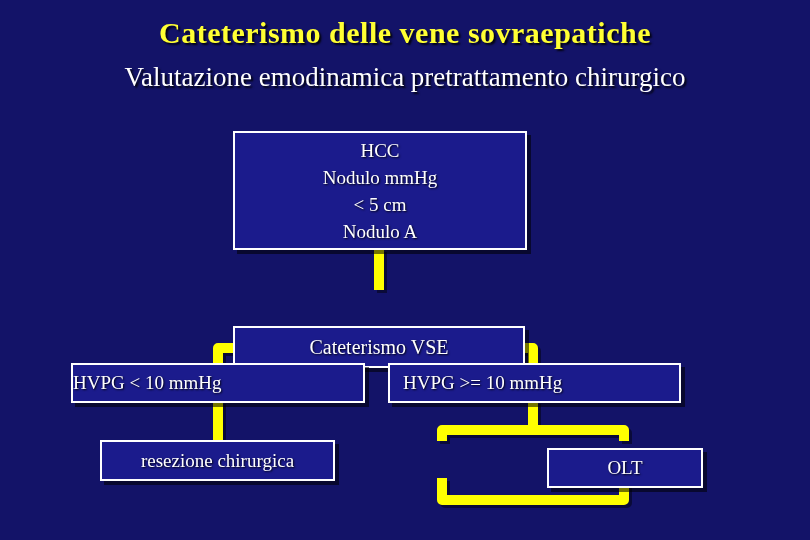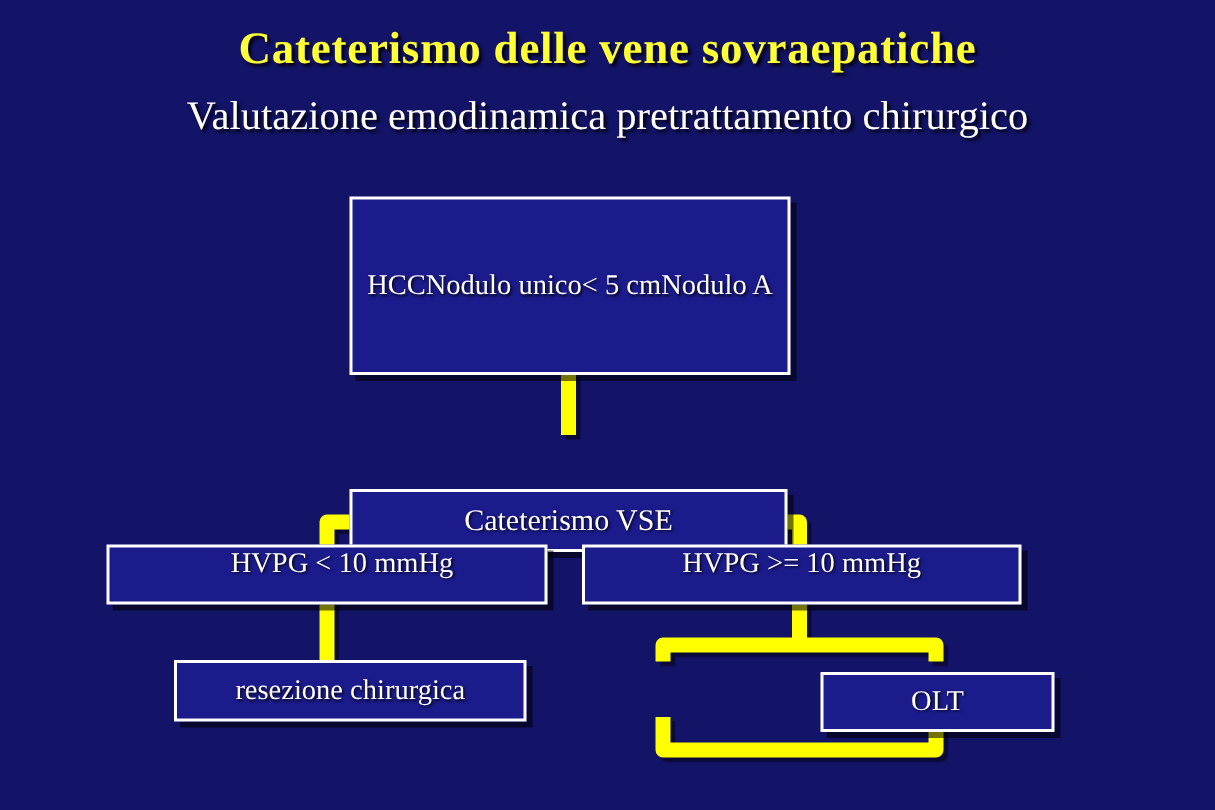--- a/index.html
+++ b/index.html
@@ -55,29 +55,29 @@
   .box {
     position: absolute;
     box-sizing: border-box;
     background: var(--box-fill, #1B1B8C);
     border: 2px solid var(--box-border, #FFFFFF);
     box-shadow: 4px 4px 0 rgba(0,0,0,0.55);
     color: var(--text, #FFFFFF);
     font-size: 19px;
     text-shadow: 1px 1px 2px rgba(0,0,0,0.9);
     display: flex;
-    flex-direction: row;
+    flex-direction: column;
     justify-content: center;
   }
   .box.center { align-items: center; text-align: center; }
   .box-hcc       { left: 233px; top: 131px; width: 294px; height: 119px; line-height: 27px; }
   .box-vse       { left: 233px; top: 286px; width: 292px; height: 42px;  font-size: 20px; margin-top: 40px; }
-  .box-hvpg-low  { left: 71px;  top: 363px; width: 294px; height: 40px;  padding-left: 20px; }
-  .box-hvpg-high { left: 388px; top: 363px; width: 293px; height: 40px;  }
-  .box-resezione { left: 100px; top: 440px; width: 235px; height: 41px; margin-left: 16px; }
+  .box-hvpg-low  { left: 71px;  top: 363px; width: 294px; height: 40px;  }
+  .box-hvpg-high { left: 388px; top: 363px; width: 293px; height: 40px;  padding-left: 13px; }
+  .box-resezione { left: 100px; top: 440px; width: 235px; height: 41px; }
   .box-pei       { left: 363px; top: 440px; width: 159px; height: 40px; }
   .box-olt       { left: 547px; top: 448px; width: 156px; height: 40px; }
 </style>
 </head>
 <body>
 
 <div class="slide">
 
   <div class="title">Cateterismo delle vene sovraepatiche</div>
 
@@ -90,21 +90,21 @@
     <path d="M379 326 L379 348"></path>
     <path d="M218 366 L218 348 L533 348 L533 366"></path>
     <path d="M218 401 L218 443"></path>
     <path d="M533 401 L533 432"></path>
     <path d="M442 441 L442 430 L624 430 L624 441"></path>
     <path d="M442 478 L442 500 L624 500 L624 478"></path>
   </svg>
 
   <div class="box box-hcc center">
     <div>HCC</div>
-    <div>Nodulo unico</div>
+    <div>Nodulo mmHg</div>
     <div>&lt; 5 cm</div>
     <div>Nodulo A</div>
   </div>
 
   <div class="box box-vse center">Cateterismo VSE</div>
 
   <div class="box box-hvpg-low">HVPG &lt; 10 mmHg</div>
 
   <div class="box box-hvpg-high">HVPG &gt;= 10 mmHg</div>
 

